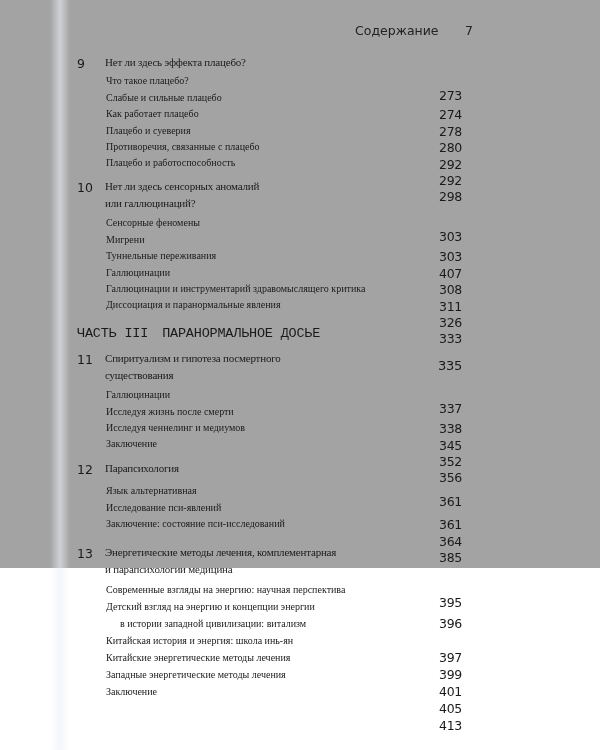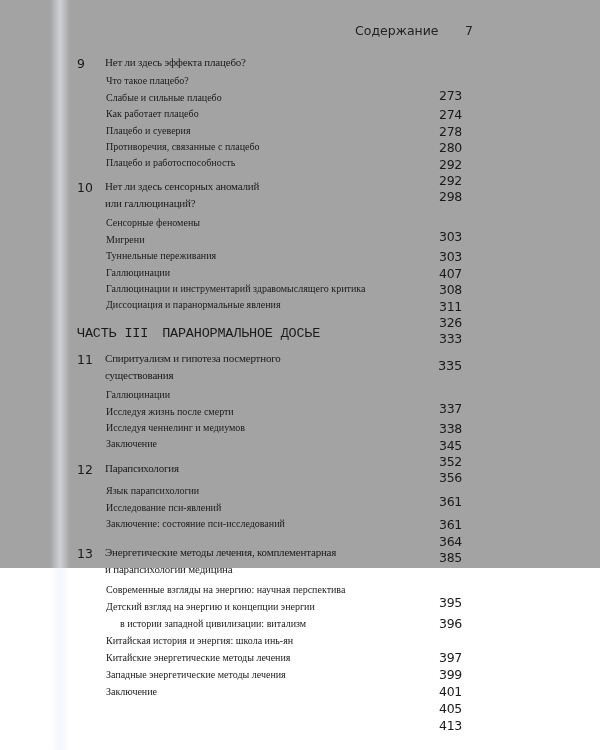--- a/index.html
+++ b/index.html
@@ -121,21 +121,21 @@
       <span class="sec-title">Заключение</span>
       <span class="pg">356</span>
     </div>
 
     <div class="row" style="top:462px">
       <span class="num">12</span>
       <span class="ch-title">Парапсихология</span>
       <span class="pg">361</span>
     </div>
     <div class="row" style="top:485px">
-      <span class="sec-title">Язык парапсихологии</span>
+      <span class="sec-title">Язык альтернативная</span>
       <span class="pg">361</span>
     </div>
     <div class="row" style="top:502px">
       <span class="sec-title">Исследование пси-явлений</span>
       <span class="pg">364</span>
     </div>
     <div class="row" style="top:518px">
       <span class="sec-title">Заключение: состояние пси-исследований</span>
       <span class="pg">385</span>
     </div>

